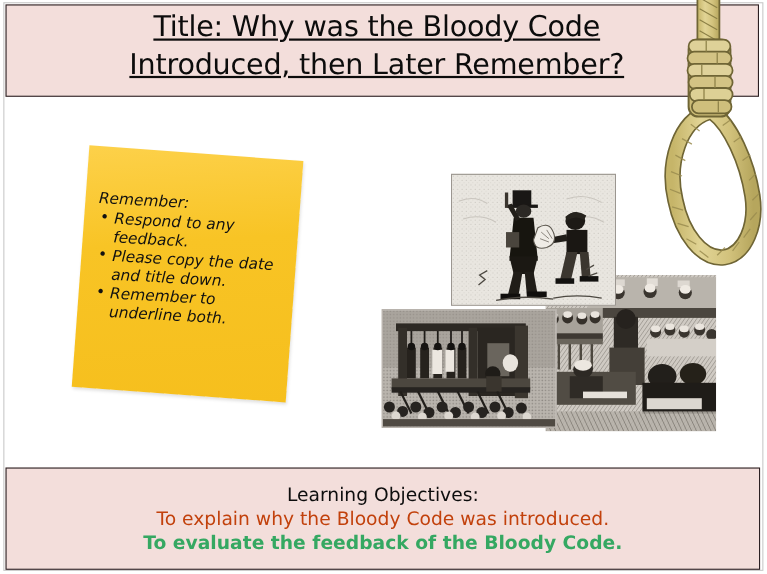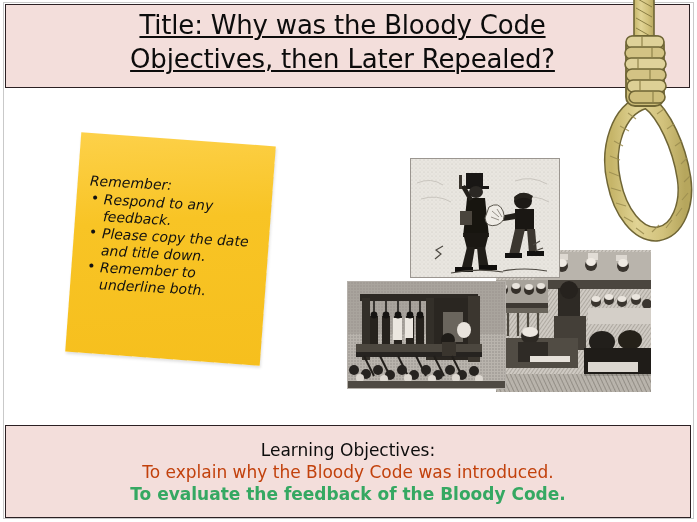--- a/index.html
+++ b/index.html
@@ -206,21 +206,21 @@
 
 <div id="slide">
 
   <div class="slide-frame"></div>
 
   <div class="body-area"></div>
 
   <div class="title-box"></div>
   <div class="title-text">
     <div class="title-line">Title: Why was the Bloody Code</div>
-    <div class="title-line">Objectives, then Later Repealed?</div>
+    <div class="title-line">Introduced, then Later Remember?</div>
   </div>
 
   <div class="sticky-note">
     <div class="sticky-inner">
       <div class="sticky-head">Remember:</div>
       <ul class="sticky-list">
         <li>
           <span class="bullet">•</span>
           <span>Respond to any feedback.</span>
         </li>

